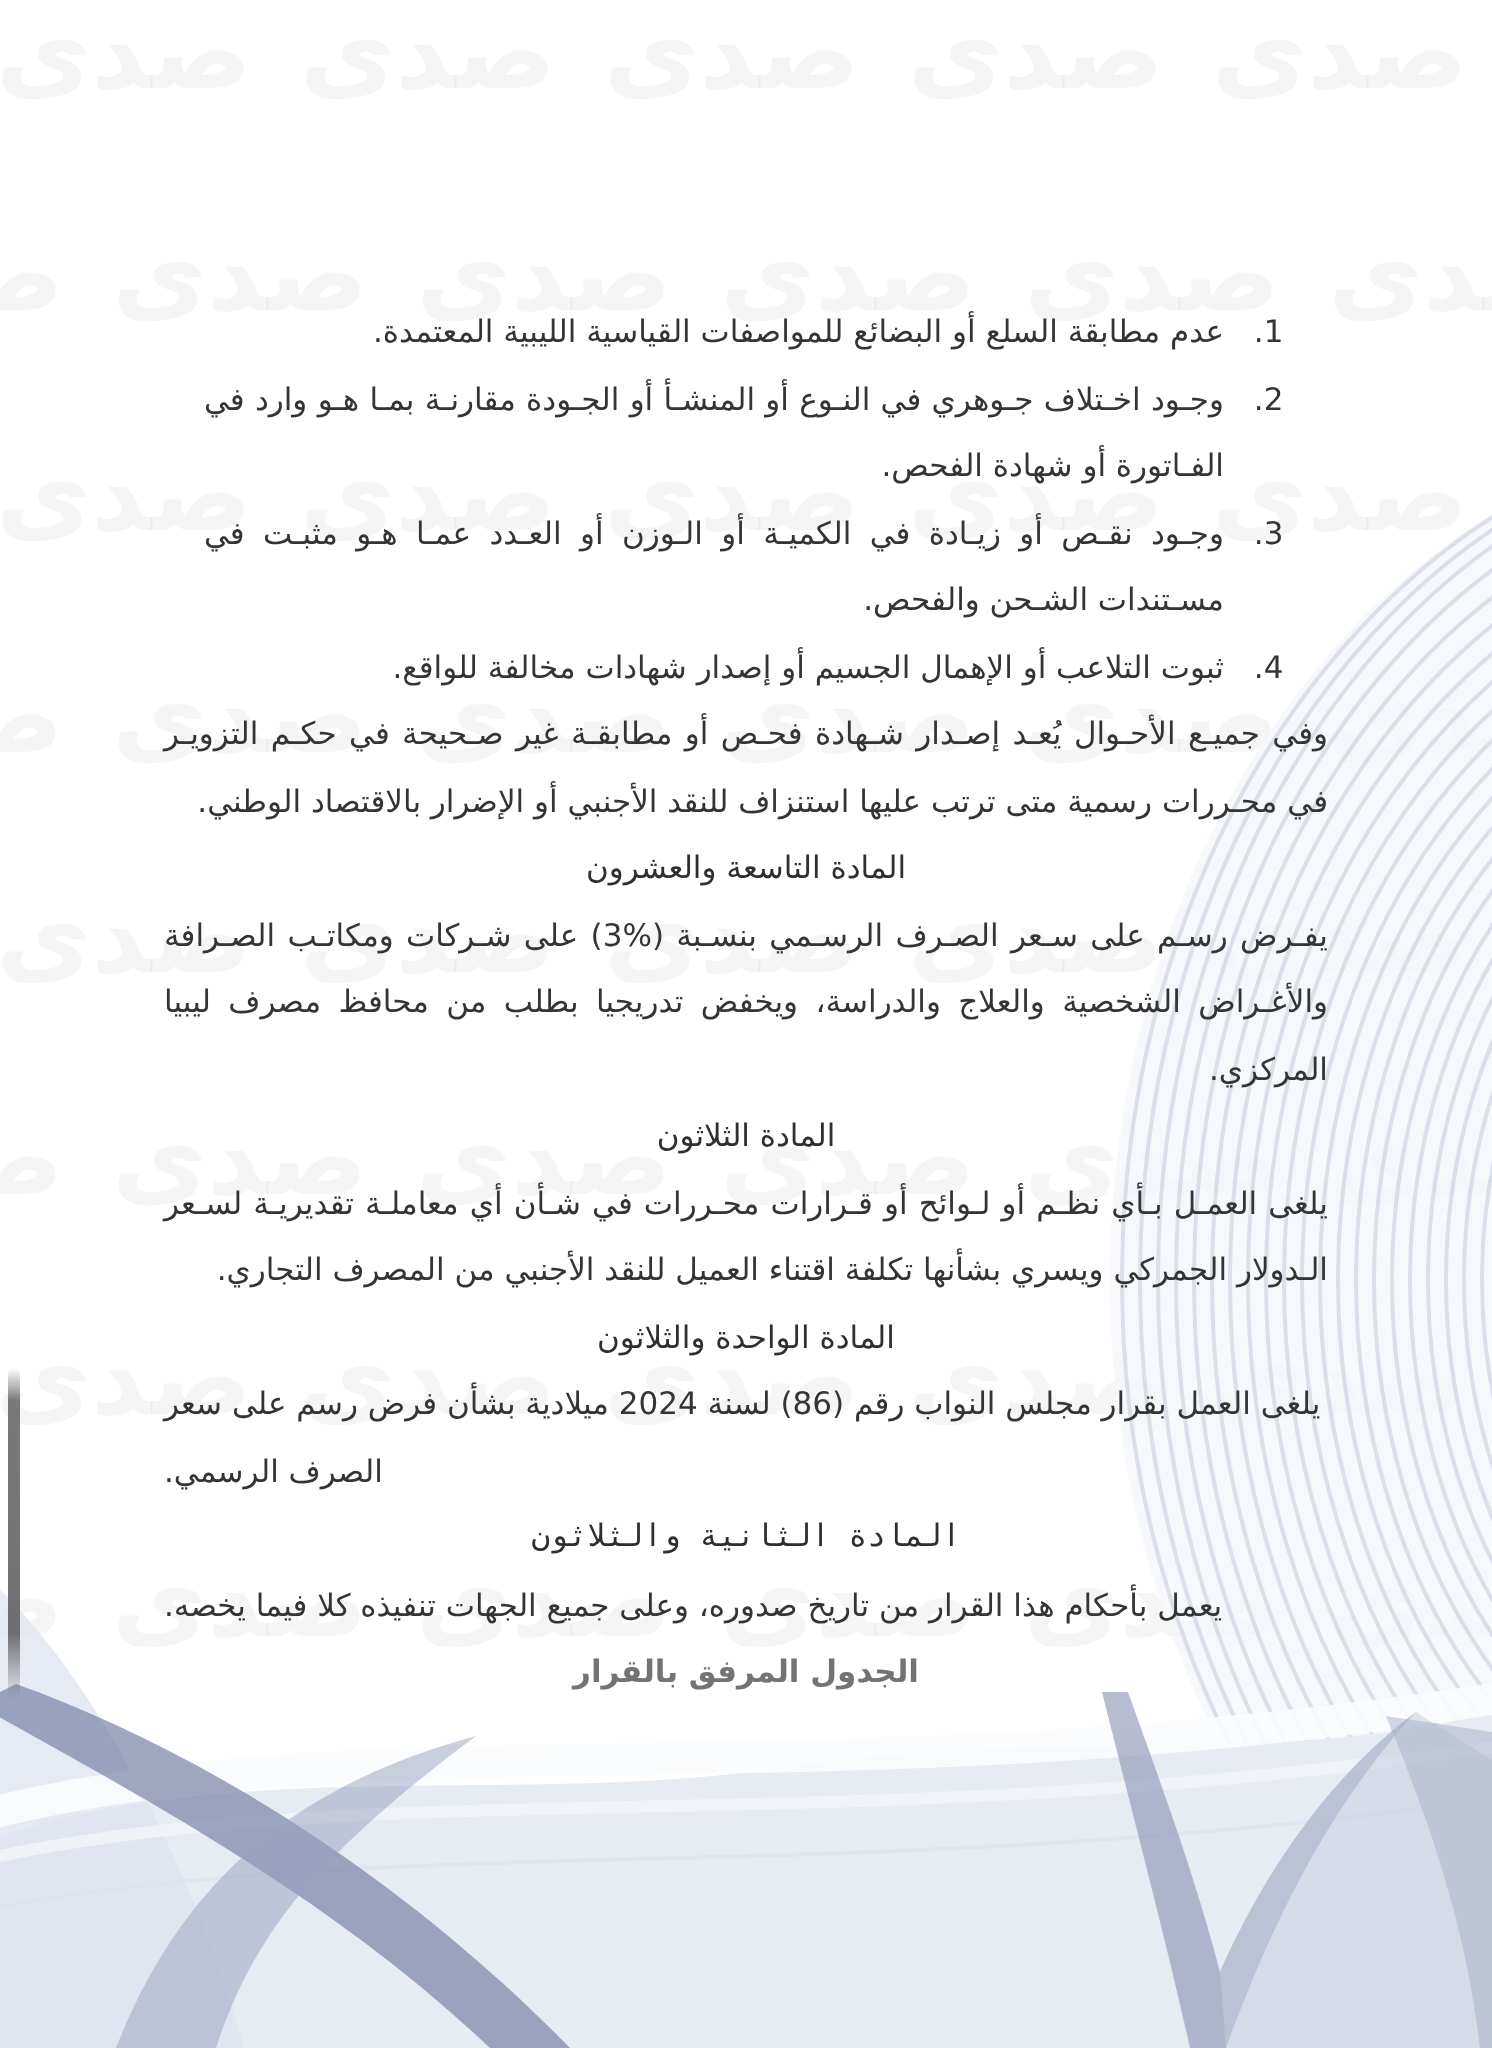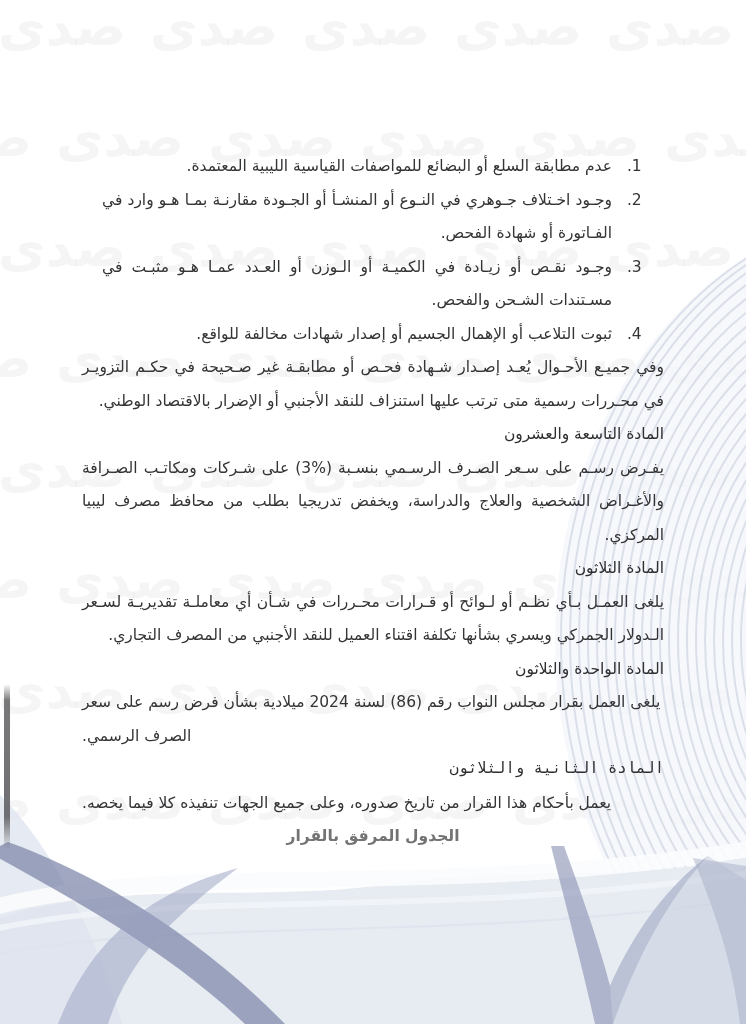--- a/index.html
+++ b/index.html
@@ -43,21 +43,21 @@
     font-size:15.5px; line-height:33.5px; color:#333436;
   }
   .content p{margin:0;}
   .para-justify{text-align:justify;}
   .para-right{text-align:left;}
   ol.cases{
     margin:0; padding:0 42px 0 0;
     list-style:decimal;
   }
   ol.cases li{text-align:justify; padding-right:10px;margin-left:20px;}
-  .article-title{text-align:right; color:#2e2f31;}
+  .article-title{text-align:center; color:#2e2f31;}
   .t-29{margin-top:8px;}
   .t-30{margin-top:14px;}
   .t-31{margin-top:33px;}
   .t-32{margin-top:30px;font-family:Liberation Mono, monospace;}
   .attachment-title{
     text-align:center; font-weight:bold; color:#737373; margin-top:28px;
   }
 </style>
 </head>
 <body>

